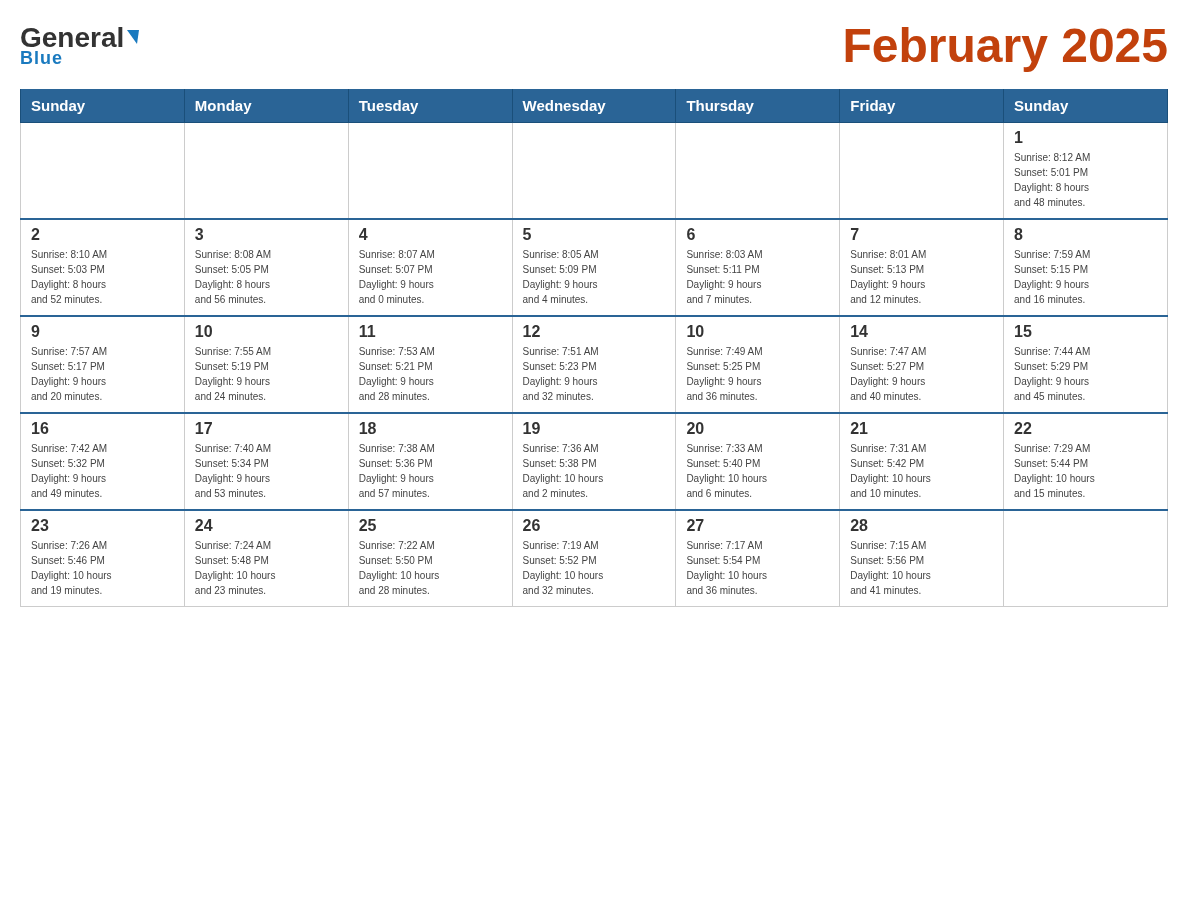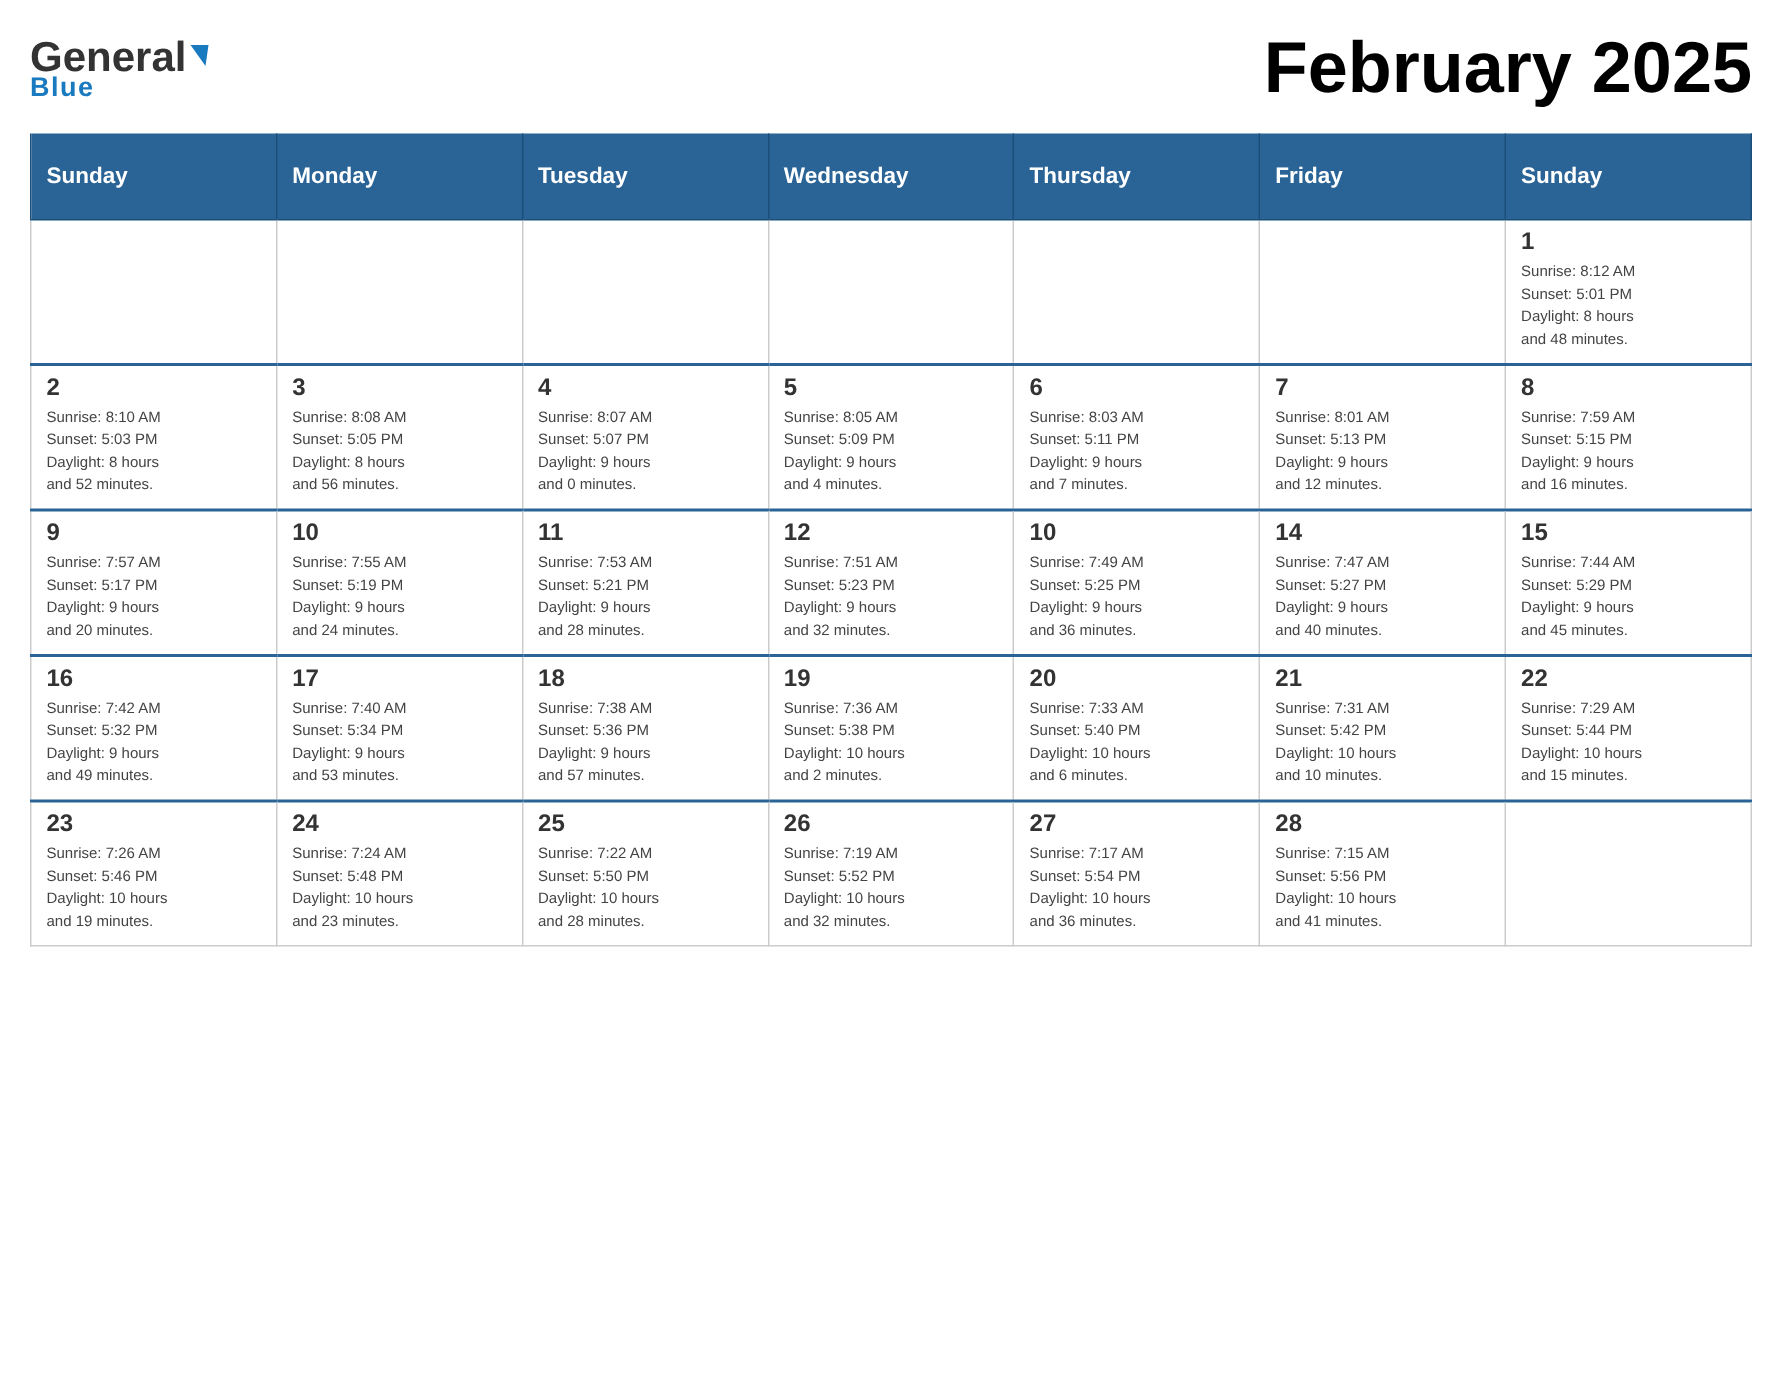--- a/index.html
+++ b/index.html
@@ -37,39 +37,39 @@
       font-weight: bold;
       margin-top: -4px;
       letter-spacing: 1px;
     }
     .title-block {
       text-align: right;
     }
     .month-title {
       font-size: 48px;
       font-weight: bold;
-      color: #000000;
+      color: #c2410c;
       line-height: 1.1;
     }
     .location {
       font-size: 20px;
       color: #555;
       margin-top: 4px;
     }
     .calendar {
       width: 100%;
       border-collapse: collapse;
       margin-top: 10px;
     }
     .calendar th {
       background: #2a6496;
       color: #fff;
       font-size: 15px;
       font-weight: bold;
-      padding: 20px 10px;
+      padding: 8px 10px;
       text-align: left;
       border: 1px solid #1a4f7a;
     }
     .calendar td {
       vertical-align: top;
       padding: 6px 10px 8px 10px;
       border: 1px solid #ccc;
       font-size: 12px;
       color: #444;
       width: 14.28%;

